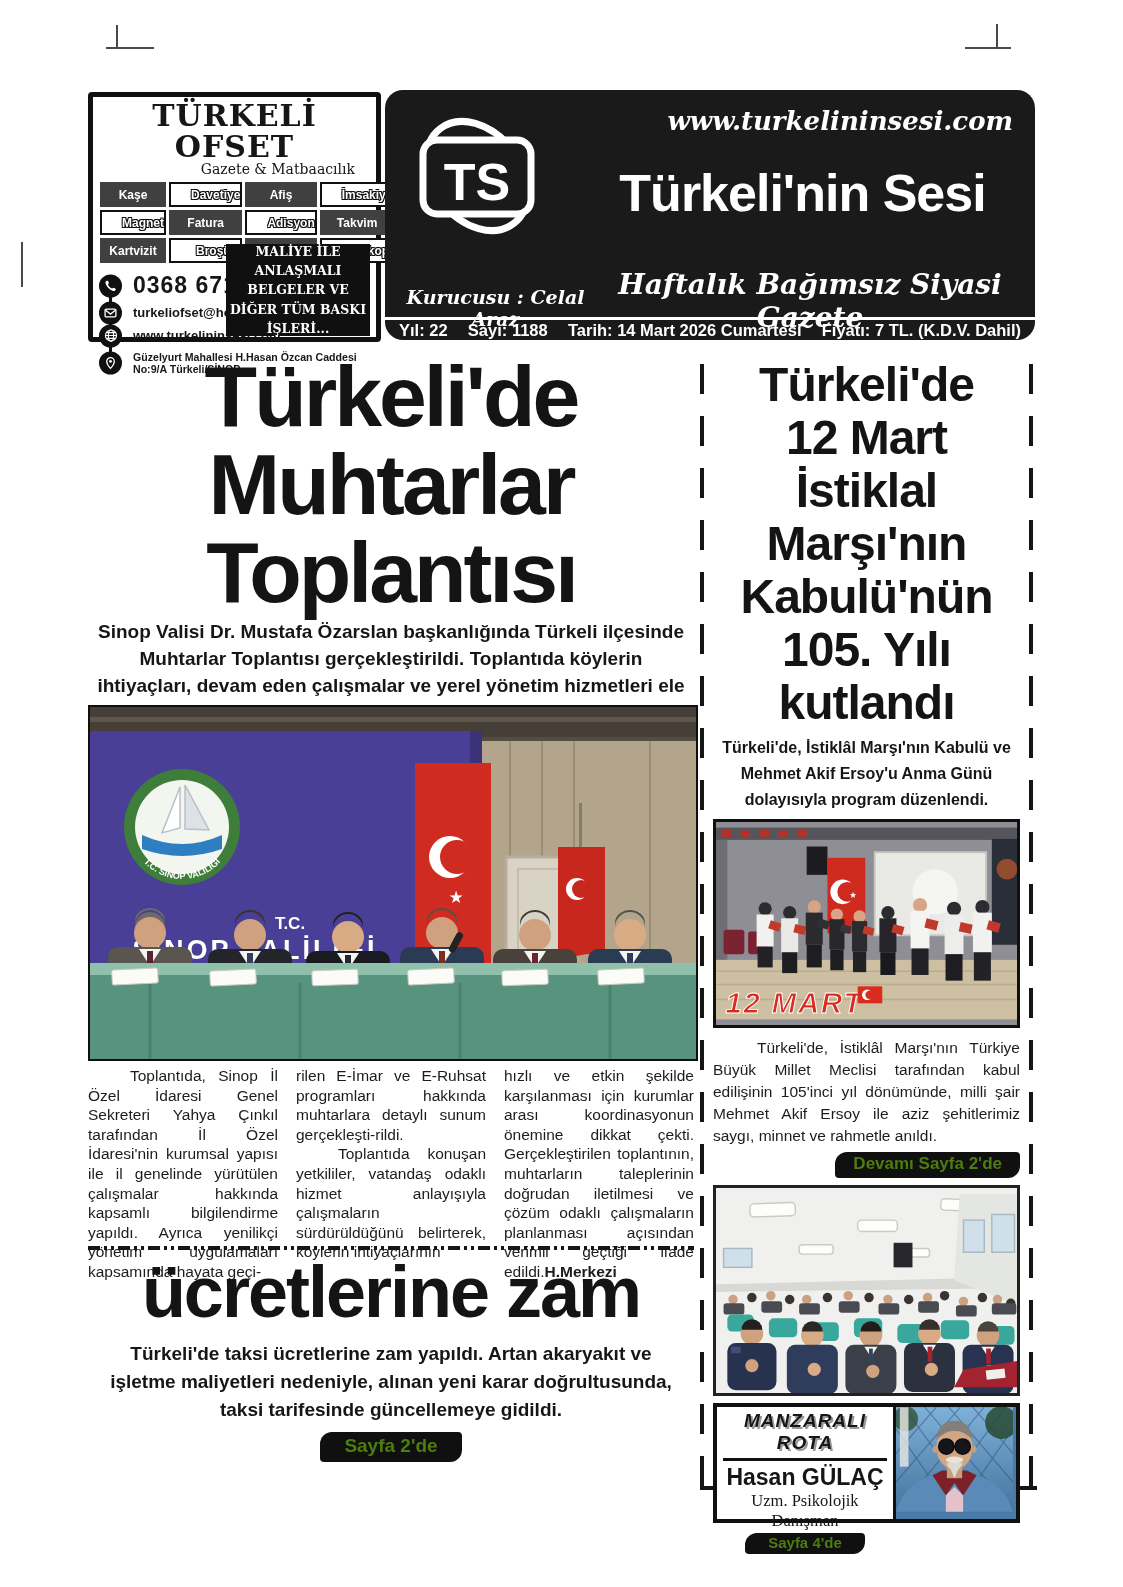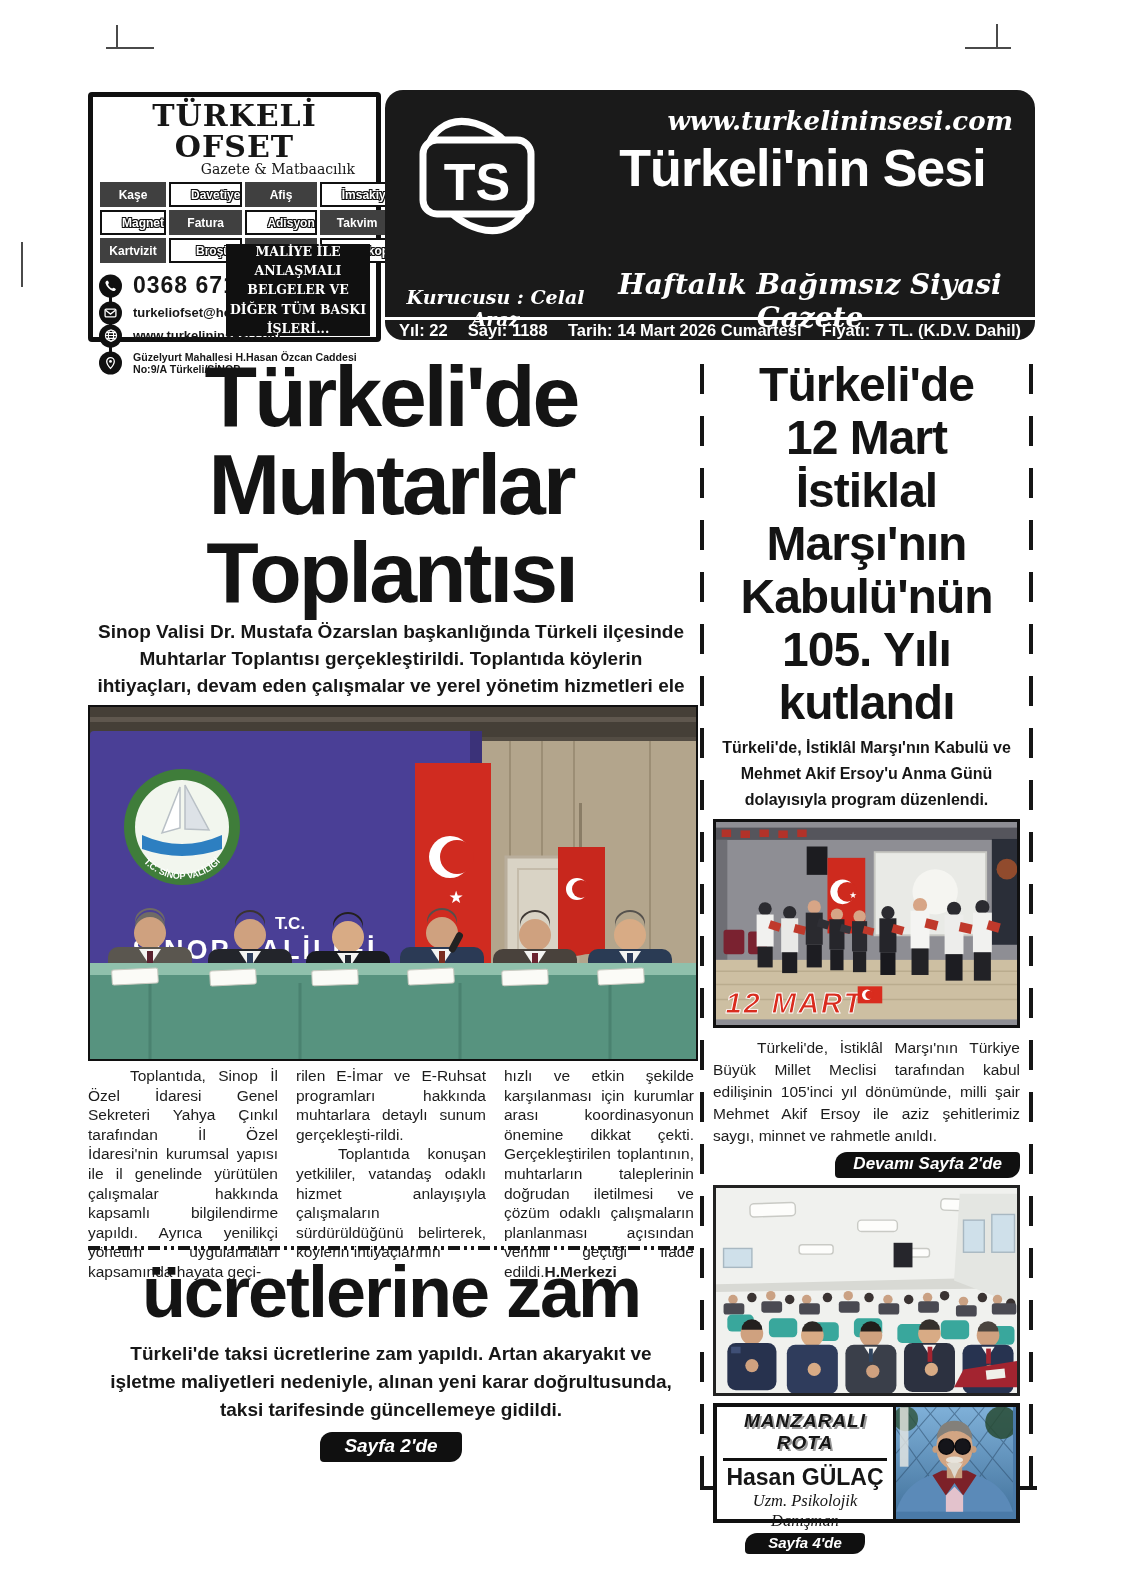--- a/index.html
+++ b/index.html
@@ -30,21 +30,21 @@
   .c-addr{font-size:10.6px;width:240px;margin-bottom:0;}
   .ad-note{position:absolute;right:6px;top:147px;width:140px;height:88px;background:#101010;color:#fff;
            display:flex;align-items:center;justify-content:center;text-align:center;
            font-family:"DejaVu Serif",serif;font-weight:bold;font-size:12.5px;line-height:1.55;padding:2px;}
 
   
   .masthead{position:absolute;left:385px;top:90px;width:650px;height:250px;background:#1a1a1a;
             border-radius:18px;color:#fff;}
   .mh-site{position:absolute;right:22px;top:16px;font-family:"DejaVu Serif",serif;font-style:italic;
            font-weight:bold;font-size:26px;}
-  .mh-title{position:absolute;left:195px;top:48px;width:445px;text-align:center;font-weight:bold;
+  .mh-title{position:absolute;left:195px;top:73px;width:445px;text-align:center;font-weight:bold;
             font-size:52px;letter-spacing:-1px;}
   .mh-founder{position:absolute;left:18px;top:196px;width:185px;text-align:center;
               font-family:"DejaVu Serif",serif;font-style:italic;font-weight:bold;font-size:19px;}
   .mh-tagline{position:absolute;left:205px;top:178px;width:440px;text-align:center;
               font-family:"DejaVu Serif",serif;font-style:italic;font-weight:bold;font-size:28px;}
   .mh-sep{position:absolute;left:0;right:0;top:227px;height:3px;background:#fff;}
   .mh-info{position:absolute;left:0;right:0;top:230px;bottom:0;display:flex;align-items:center;
            justify-content:space-between;padding:0 14px;font-weight:bold;font-size:16.5px;}
   .ts-logo{position:absolute;left:26px;top:20px;}
 
@@ -60,22 +60,22 @@
   .lead-col p{margin:0;}
   .lead-col p.ind{text-indent:42px;}
   .divider{position:absolute;left:88px;top:1246px;width:606px;height:4px;
      background:repeating-linear-gradient(90deg,#161616 0 12px,transparent 12px 16px,#161616 16px 19px,
      transparent 19px 23px,#161616 23px 26px,transparent 26px 30px);}
 
   
   .taxi{position:absolute;left:88px;top:1254px;width:606px;text-align:center;}
   .taxi-hl{font-weight:bold;font-size:72px;line-height:76px;letter-spacing:-2px;color:#141414;}
   .taxi-sf{margin:10px auto 0;width:580px;font-weight:bold;font-size:19px;line-height:28px;}
-  .badge{display:inline-block;background:#101010;color:#ffffff;font-weight:bold;font-size:19px;
-         padding:3px 24px 5px;border-radius:12px 4px 12px 4px;font-style:italic;}
+  .badge{display:inline-block;background:#101010;color:#4d7c0f;font-weight:bold;font-size:19px;
+         padding:3px 24px 5px;border-radius:12px 4px 12px 4px;}
 
   
   .rcol{position:absolute;left:700px;top:352px;width:337px;height:1138px;}
   .rcol .dash-l{position:absolute;left:0;top:12px;bottom:4px;width:4px;
      background:repeating-linear-gradient(180deg,#151515 0 30px,transparent 30px 52px);}
   .rcol .dash-r{position:absolute;right:4px;top:12px;bottom:4px;width:4px;
      background:repeating-linear-gradient(180deg,#151515 0 30px,transparent 30px 52px);}
   .rcol .dash-b{position:absolute;left:0;right:0;bottom:0;height:4px;
      background:repeating-linear-gradient(90deg,#151515 0 30px,transparent 30px 52px);}
   .r-inner{position:absolute;left:13px;right:17px;top:0;}
@@ -88,21 +88,21 @@
   .r-badge-row{margin-top:5px;text-align:right;}
   .r-badge-row .badge{font-size:17px;padding:2px 18px 4px;}
   .r-photo2{margin-top:7px;border:3px solid #222;height:205px;background:#f0f1ee;overflow:hidden;}
 
   
   .columnist{margin-top:7px;border:4px solid #101010;height:112px;display:flex;background:#fff;}
   .col-left{flex:1;padding:3px 6px 0;box-sizing:border-box;}
   .col-title{font-weight:bold;font-style:italic;font-size:19px;letter-spacing:1px;text-align:center;
              text-shadow:2px 2px 0 #9a9a9a;border-bottom:3px solid #101010;padding-bottom:4px;}
   .col-name{text-align:center;font-weight:bold;font-size:23px;margin-top:3px;}
-  .col-role{text-align:center;font-family:"Liberation Serif",serif;font-style:italic;font-size:16.5px;}
+  .col-role{text-align:center;font-family:"Liberation Serif",serif;font-size:16.5px;}
   .col-badge-row{text-align:center;margin-top:2px;}
   .col-badge-row .badge{font-size:15px;padding:1px 23px 3px;}
   .col-photo{width:120px;border-left:3px solid #101010;background:#4a7aa8;}
 </style>
 </head>
 <body>
 
 <div class="page">
 
   <div class="crop" style="left:116px;top:25px;width:2px;height:23px;"></div>

